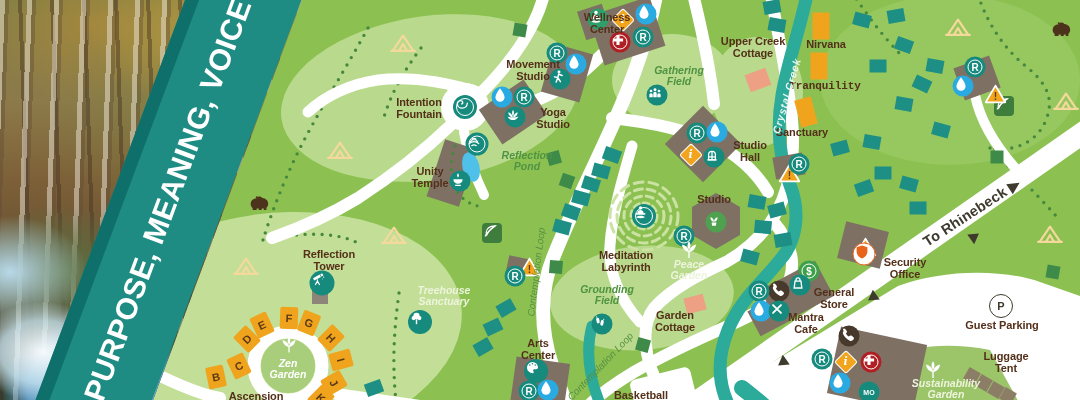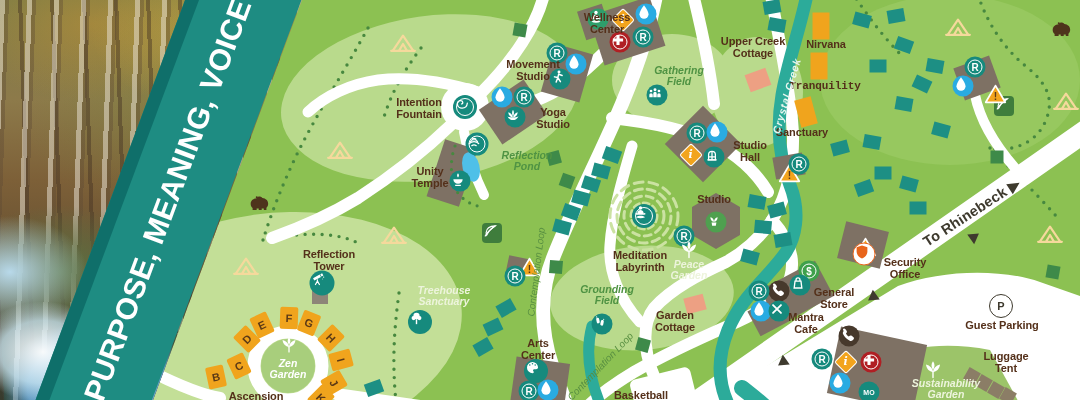--- a/index.html
+++ b/index.html
@@ -713,21 +713,21 @@
 Field</div>
         <div class="lbl lbl-place" style="left: 753px; top: 36px;">Upper Creek
 Cottage</div>
         <div class="lbl lbl-place" style="left: 826px; top: 39px;">Nirvana</div>
         <div class="lbl lbl-place" style="left: 825px; top: 81px; font-family: Liberation Mono, monospace;">Tranquility</div>
         <div class="lbl lbl-place" style="left: 802px; top: 127px;">Sanctuary</div>
         <div class="lbl lbl-creek" style="left: 787px; top: 96px; transform: translate(-50%, -50%) rotate(-74deg);">Crystal Creek</div>
         <div class="lbl lbl-place" style="left: 750px; top: 140px;">Studio
 Hall</div>
         <div class="lbl lbl-place" style="left: 714px; top: 194px;">Studio</div>
-        <div class="lbl lbl-place" style="left: 626px; top: 250px; margin-left: 14px;">Meditation
+        <div class="lbl lbl-place" style="left: 626px; top: 250px;">Meditation
 Labyrinth</div>
         <div class="lbl lbl-garden" style="left: 689px; top: 259px;">Peace
 Garden</div>
         <div class="lbl lbl-field" style="left: 607px; top: 284px;">Grounding
 Field</div>
         <div class="lbl lbl-place" style="left: 675px; top: 310px;">Garden
 Cottage</div>
         <div class="lbl lbl-place" style="left: 329px; top: 249px;">Reflection
 Tower</div>
         <div class="lbl lbl-garden" style="left: 444px; top: 285px;">Treehouse

